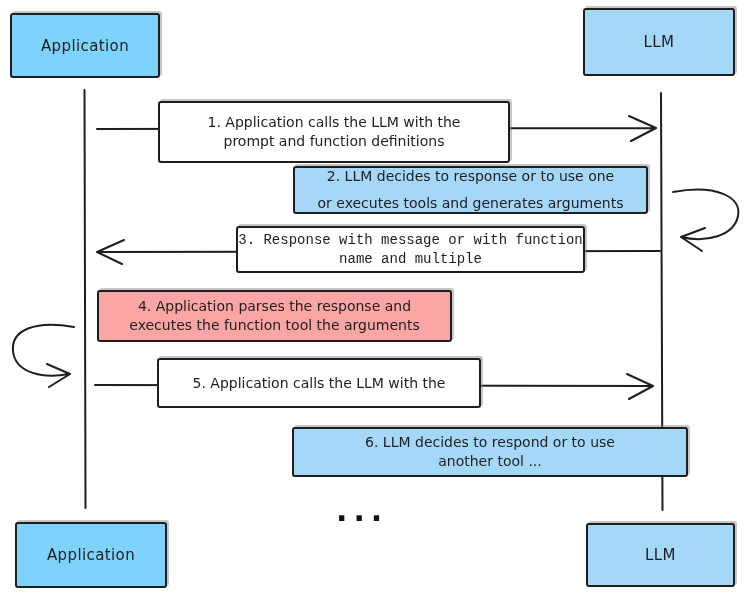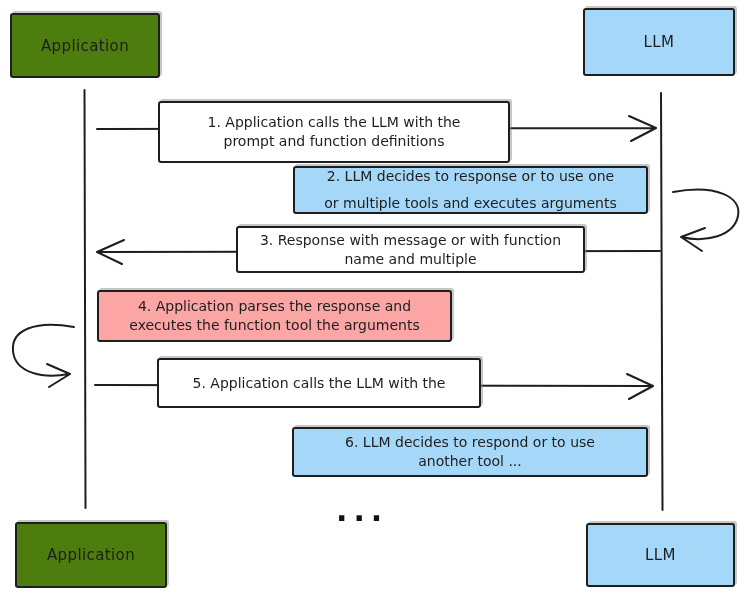--- a/index.html
+++ b/index.html
@@ -35,21 +35,21 @@
     align-items: center;
     justify-content: center;
     text-align: center;
     box-shadow: 2px -2px 0 0 rgba(130,130,130,0.45);
     box-sizing: border-box;
   }
   .actor {
     font-size: 15px;
     letter-spacing: 0.4px;
   }
-  .actor.green  { background: #4d7c0f; }
+  .actor.green  { background: #7dd3fc; }
   .actor.blue   { background: #a5d8f8; }
   .note {
     font-size: 14px;
     line-height: 19px;
   }
   .note span { display: block; white-space: nowrap; }
   .note.white  { background: #ffffff; border-width: 2px; }
   .note.blue   { background: #a5d8f8; }
   .note.green  { background: #fca5a5; }
   .ellipsis {
@@ -89,33 +89,33 @@
   <div class="box actor blue" style="left:586px; top:523px; width:149px; height:64px;">
     <span>LLM</span>
   </div>
 
   <div class="box note white" style="left:158px; top:101px; width:352px; height:62px;">
     <span>1. Application calls the LLM with the</span>
     <span>prompt and function definitions</span>
   </div>
   <div class="box note blue" style="left:293px; top:166px; width:355px; height:48px;gap:8px;">
     <span>2. LLM decides to response or to use one</span>
-    <span>or multiple tools and executes arguments</span>
+    <span>or executes tools and generates arguments</span>
   </div>
-  <div class="box note white" style="left:236px; top:226px; width:349px; height:47px;">
+  <div class="box note white" style="left:236px; top:226px; width:349px; height:47px;font-family:Liberation Mono, monospace;">
     <span>3. Response with message or with function</span>
     <span>name and multiple</span>
   </div>
   <div class="box note green" style="left:97px; top:290px; width:355px; height:52px;">
     <span>4. Application parses the response and</span>
     <span>executes the function tool the arguments</span>
   </div>
   <div class="box note white" style="left:157px; top:358px; width:324px; height:50px;">
     <span>5. Application calls the LLM with the</span>
   </div>
-  <div class="box note blue" style="left:292px; top:427px; width:356px; height:50px;">
+  <div class="box note blue" style="left:292px; top:427px; width:396px; height:50px;">
     <span>6. LLM decides to respond or to use</span>
     <span>another tool ...</span>
   </div>
 
   <div class="ellipsis" style="left:336px; top:494px; width:48px; height:36px; line-height:34px;">...</div>
 
 </div>
 
 </body></html>

